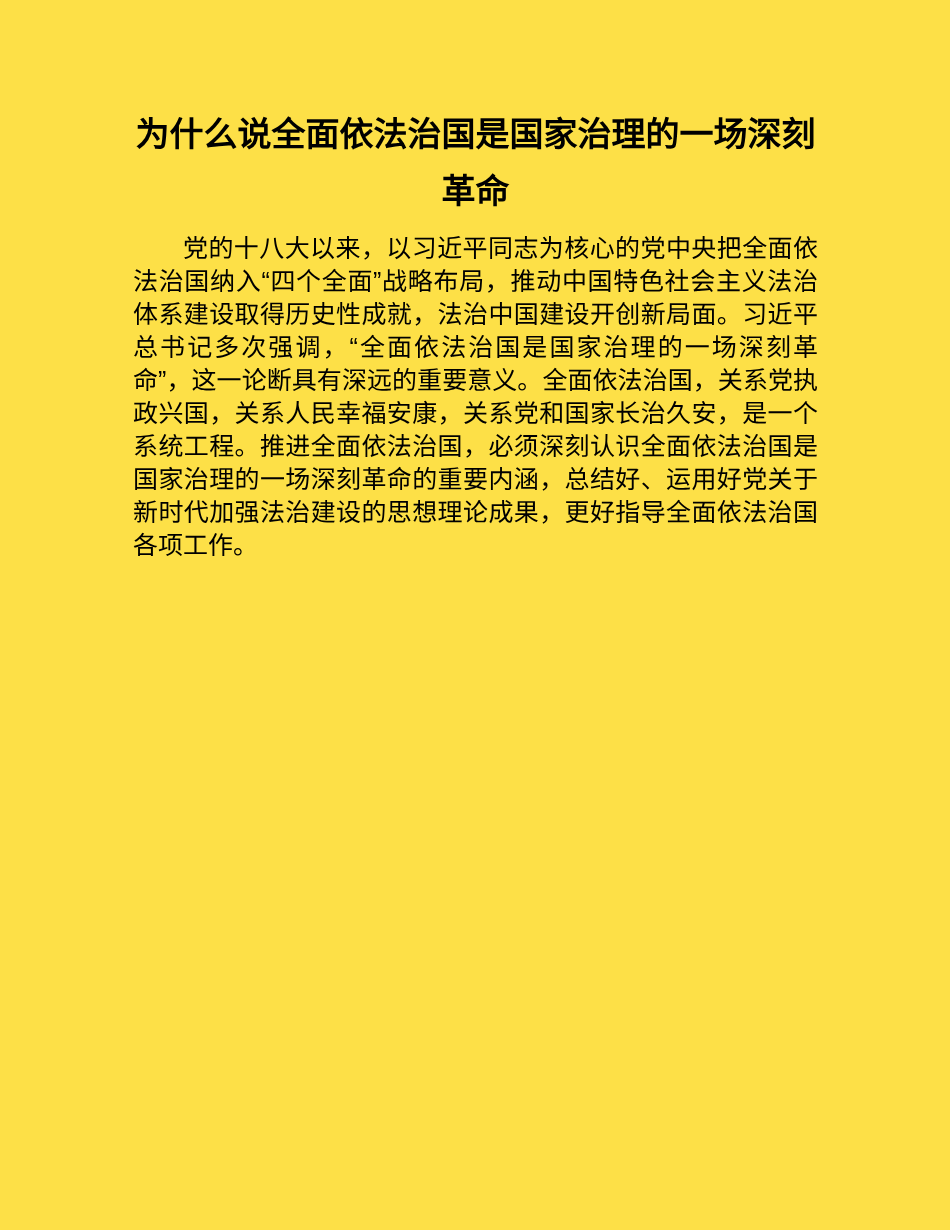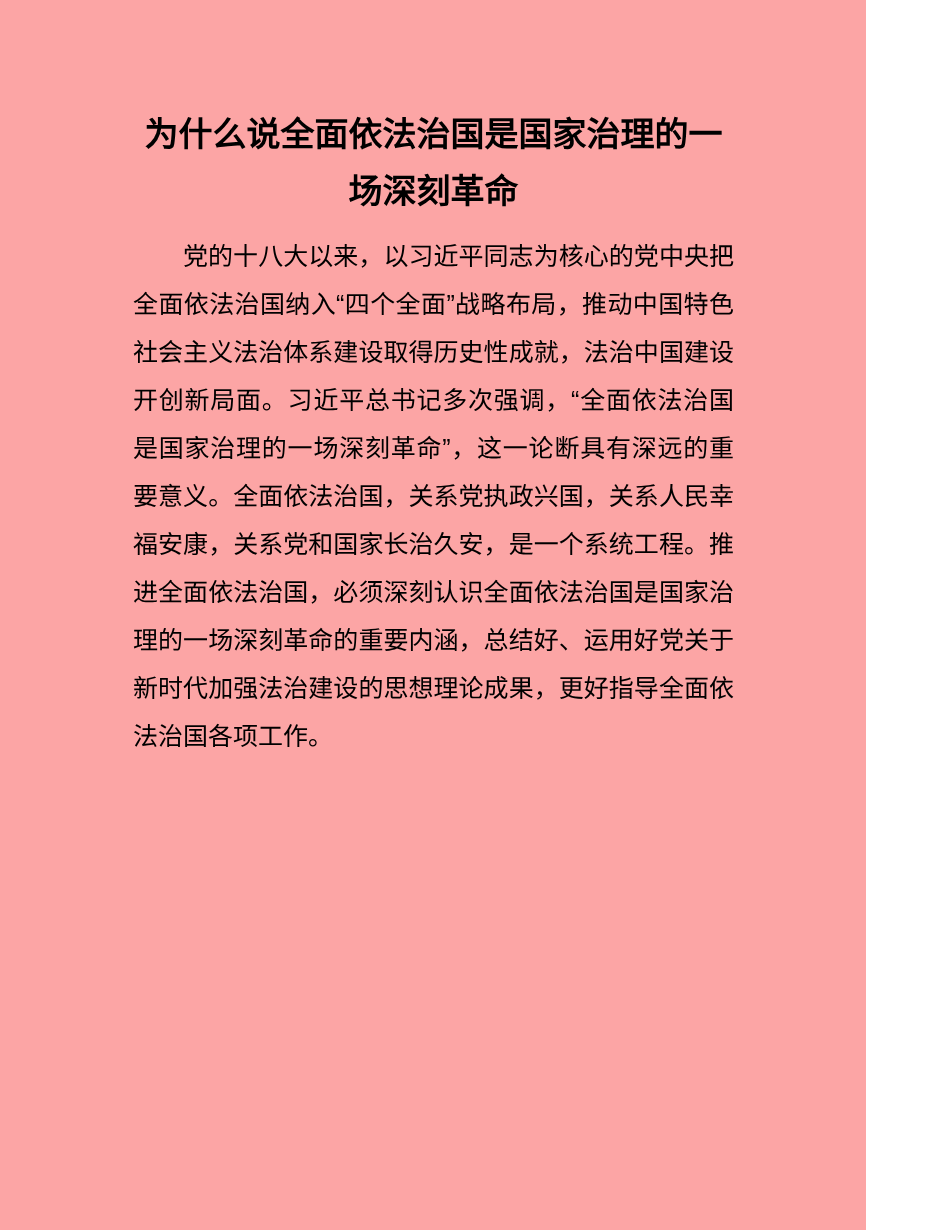--- a/index.html
+++ b/index.html
@@ -2,23 +2,23 @@
 <html lang="zh-CN"><head>
 <meta charset="utf-8">
 <style>
   html, body {
     margin: 0;
     padding: 0;
     background: #ffffff;
   }
   .page {
     position: relative;
-    width: 866px;
+    width: 950px;
     height: 1230px;
-    background: #fca5a5;
+    background: #fde047;
     overflow: hidden;
     font-family: "Liberation Sans", sans-serif;
     color: #000000;
   }
   .content {
     box-sizing: border-box;
     width: 100%;
     height: 100%;
     padding: 106px 132px 40px 133px;
   }
@@ -27,21 +27,21 @@
     font-size: 34px;
     font-weight: 700;
     line-height: 57px;
     text-align: center;
     letter-spacing: 0;
   }
   .doc-paragraph {
     margin: 0 0 14px 0;
     font-size: 25px;
     font-weight: 400;
-    line-height: 48px;
+    line-height: 33px;
     text-align: justify;
     text-justify: inter-ideograph;
     text-indent: 2em;
     word-break: break-all;
   }
 </style>
 </head>
 <body>
 
 <div class="page">

